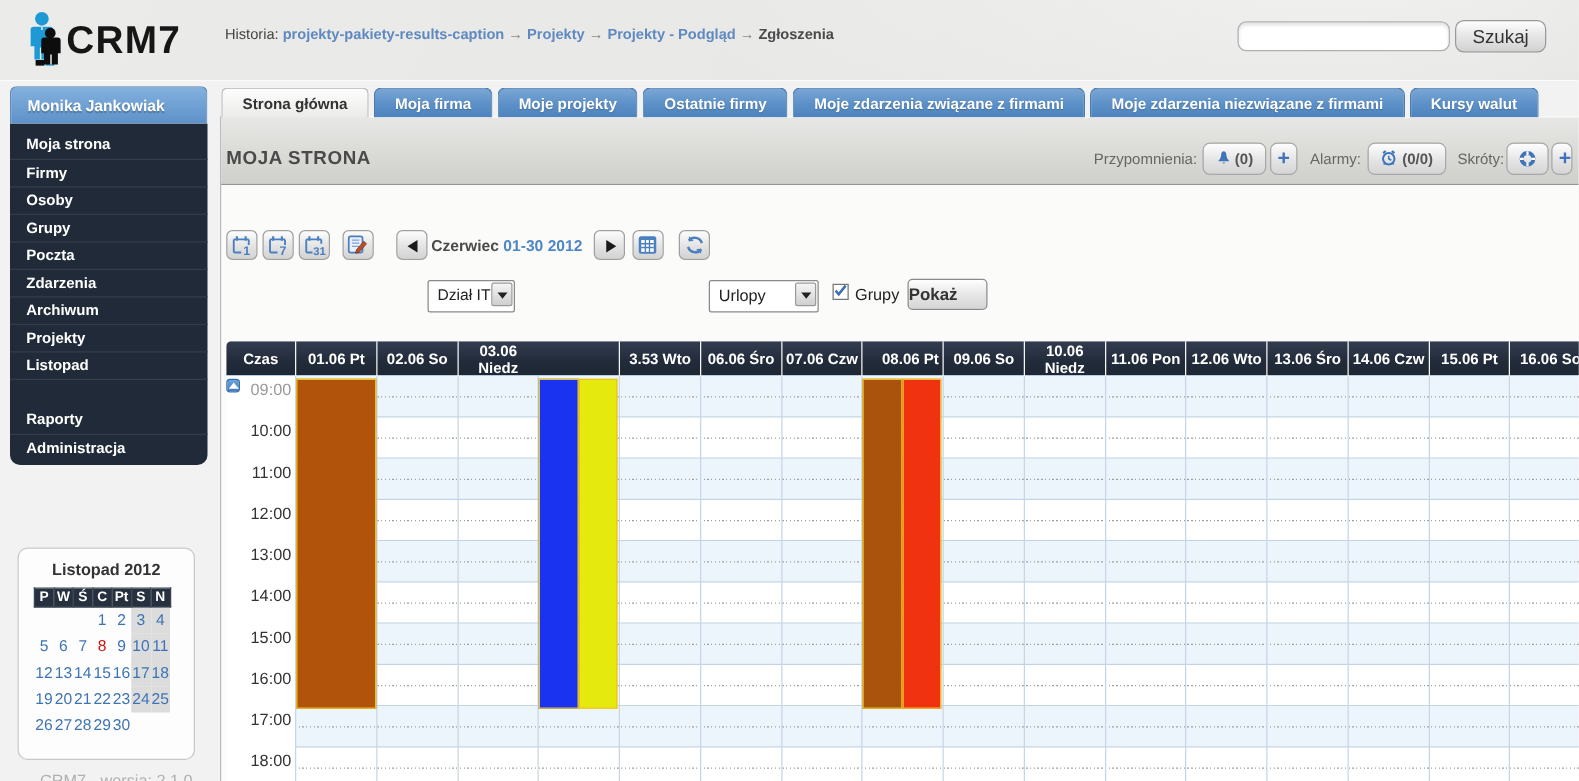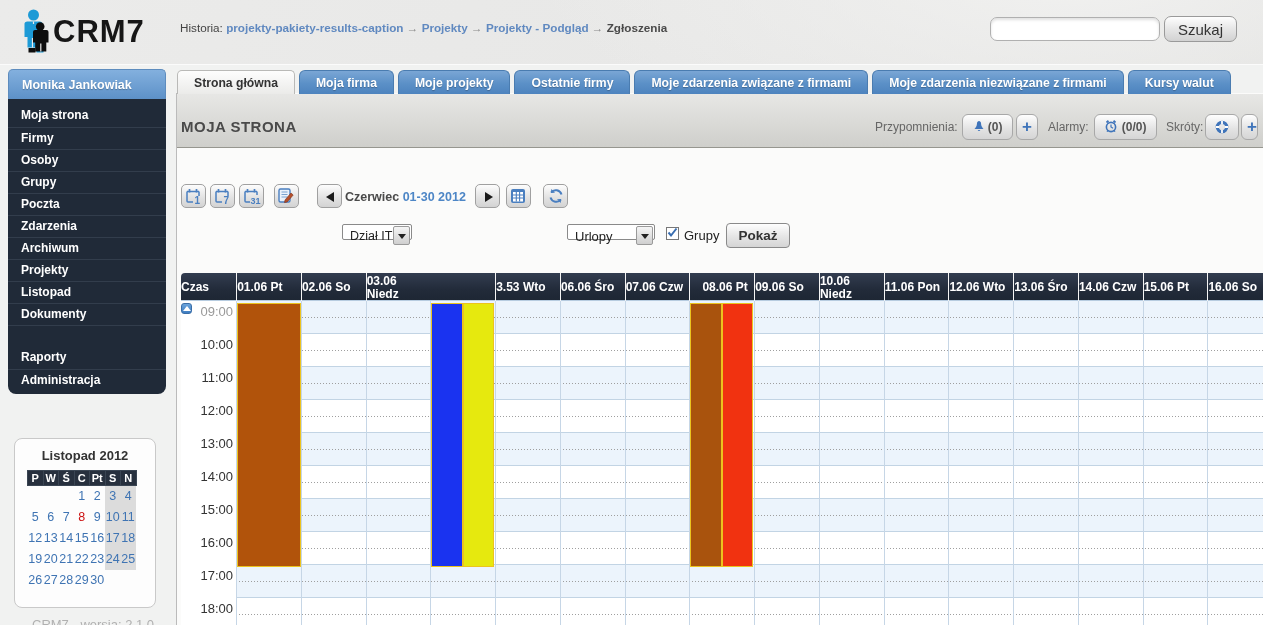--- a/index.html
+++ b/index.html
@@ -70,38 +70,38 @@
 .pb-label { position:absolute; top:120px; font-size:12px; color:#666; }
 .pb-btn { position:absolute; top:114px; height:26px; border:1px solid #a8a8a8; border-radius:6px;
   background:linear-gradient(#fefefe,#e2e2e2 60%,#d5d5d5);
   font-size:12px; font-weight:bold; color:#555; text-align:center; }
 
 
 .tbtn { position:absolute; width:25px; height:24px; border:1px solid #a0a0a0; border-radius:5px;
   background:linear-gradient(#fdfdfd,#e3e3e3 55%,#d3d3d3); }
 #datetxt { position:absolute; left:345px; top:190px; font-size:12.5px; font-weight:bold; color:#4a4a4a; }
 #datetxt b { color:#4d86c6; }
-.selbox { position:absolute; height:16px; background:#fff; border:1px solid #8a8a8a; border-radius:2px;
+.selbox { position:absolute; height:26px; background:#fff; border:1px solid #8a8a8a; border-radius:2px;
   font-size:13px; color:#222; }
 .selbox .txt { position:absolute; left:7px; top:4px; }
 .selbox .db { position:absolute; right:1px; top:1px; width:17px; height:19px;
   background:linear-gradient(#f5f5f5,#cfcfcf); border:1px solid #9a9a9a; border-radius:2px; }
 .selbox .db:after { content:""; position:absolute; left:4px; top:7px;
   border-left:4px solid transparent; border-right:4px solid transparent; border-top:5px solid #222; }
 #grpchk { position:absolute; left:666px; top:227px; width:13px; height:13px; border:1px solid #777; background:#fff; }
 #grplbl { position:absolute; left:684px; top:228px; font-size:13px; color:#222; }
 #pokaz { position:absolute; left:726px; top:223px; width:64px; height:25px;
   border:1px solid #8a8a8a; border-radius:4px; background:linear-gradient(#fefefe,#e5e5e5 55%,#d5d5d5);
-  font-size:13.5px; font-weight:bold; color:#333; text-align:center; line-height:23px; }
+  font-size:13.5px; font-weight:bold; color:#333; line-height:23px; }
 
 
 #sched { position:absolute; left:181px; top:272.5px; width:1100px; }
 #shead { height:28.5px; position:relative; background:linear-gradient(#333d50,#222b3a 60%,#1e2734); border-radius:4px 0 0 0; border-bottom:1px solid #b7cce0; }
 #shead .hc { position:absolute; top:0; height:28.5px; color:#fff; font-weight:bold; font-size:12px;
-  border-left:1px solid #f5f5f5; }
+  text-align:center; border-left:1px solid #f5f5f5; }
 #shead .hc.f { border-left:none; }
 #shead .hc .one { line-height:28.5px; }
 #shead .hc .two { line-height:13px; padding-top:2px; }
 #srows { position:relative; background:#fff; }
 .hrow { position:relative; height:33px; }
 .hrow .band { position:absolute; left:55.2px; right:0; top:0; height:32px; }
 .hrow.blue .band { background:#ecf4fc; }
 .hrow .hline { position:absolute; left:55.2px; right:0; bottom:0; height:1px; background:#c2d4e4; }
 .hrow .lbl { position:absolute; left:0; top:3px; width:52px; text-align:right; font-size:13px; color:#333; }
 .hrow .lbl.gray { color:#999; }
@@ -137,21 +137,20 @@
   <div id="sidemenu">
     <div class="mi first">Moja strona</div>
     <div class="mi">Firmy</div>
     <div class="mi">Osoby</div>
     <div class="mi">Grupy</div>
     <div class="mi">Poczta</div>
     <div class="mi">Zdarzenia</div>
     <div class="mi">Archiwum</div>
     <div class="mi">Projekty</div>
     <div class="mi">Listopad</div>
-    <div class="mi">Dokumenty</div>
     <div class="spacer"></div>
     <div class="mi" style="border-top:none;">Raporty</div>
     <div class="mi">Administracja</div>
   </div>
 </div>
 
 <div id="mcal">
   <div class="title">Listopad 2012</div>
   <table>
     <tbody>

